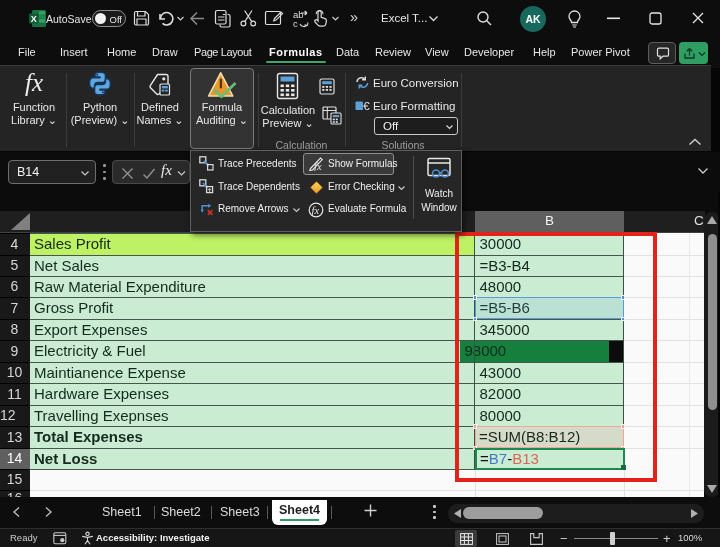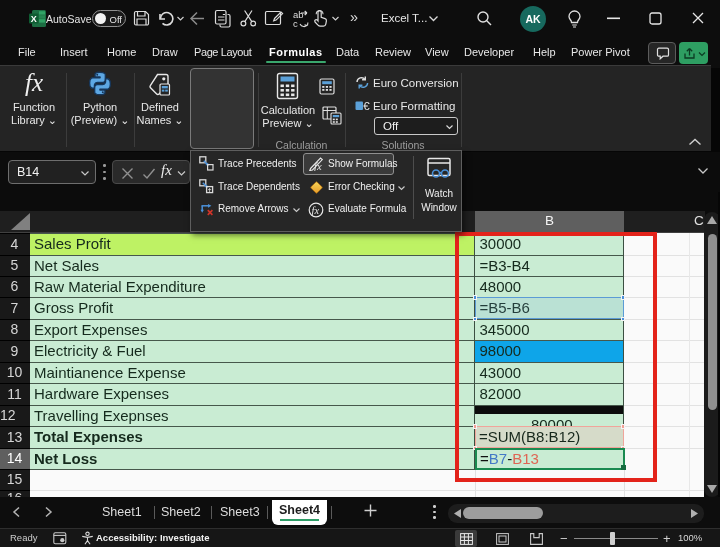--- a/index.html
+++ b/index.html
@@ -188,20 +188,29 @@
         <rect x="13" y="12" width="9.5" height="11" rx="1" fill="#242424" stroke="#e8e8e8" stroke-width="1.2"></rect>
         <rect x="14.8" y="14" width="6" height="2.4" fill="#5ba0d8"></rect>
         <rect x="14.8" y="17.6" width="2.6" height="2" fill="#5ba0d8"></rect>
         <rect x="18.2" y="17.6" width="2.6" height="2" fill="#5ba0d8"></rect>
       </svg>
       <div style="position:absolute;left:0;width:66px;top:33px;">Defined</div>
       <div style="position:absolute;left:0;width:66px;top:46px;">Names ⌄</div>
     </div>
 
     <div class="abs" style="left:190px;top:0px;width:64px;height:81px;background:#333333;border:1px solid #7a7a7a;border-radius:4px;"></div>
+    <div class="rbig" style="left:190px;width:64px;">
+      <svg style="position:absolute;left:16px;top:3px" width="31" height="28" viewBox="0 0 31 28">
+        <path d="M14.7 1.8 L26.8 25 H2.6 z" fill="#e8962e" stroke="#f2dfae" stroke-width="1.6" stroke-linejoin="round"></path>
+        <rect x="13.8" y="7.5" width="2.1" height="10" rx="1" fill="#4f2d04"></rect>
+        <path d="M7.8 18.8 l7.6 6.8 L29.5 12" fill="none" stroke="#6cbf70" stroke-width="2.7"></path>
+      </svg>
+      <div style="position:absolute;left:0;width:64px;top:33px;">Formula</div>
+      <div style="position:absolute;left:0;width:64px;top:46px;">Auditing ⌄</div>
+    </div>
 
     <div class="rbig" style="left:259px;width:58px;">
       <svg style="position:absolute;left:17px;top:4px" width="23" height="28" viewBox="0 0 23 28" fill="none">
         <rect x="1.5" y="1.5" width="20" height="25" rx="2" stroke="#e8e8e8" stroke-width="1.4"></rect>
         <rect x="4.5" y="4.5" width="14" height="5" fill="#5ba0d8"></rect>
         <g fill="#e8e8e8">
           <rect x="4.5" y="12.5" width="3.4" height="2.6"></rect>
             <rect x="9.8" y="12.5" width="3.4" height="2.6"></rect>
             <rect x="15.1" y="12.5" width="3.4" height="2.6"></rect>
           <rect x="4.5" y="17" width="3.4" height="2.6"></rect>
@@ -316,33 +325,33 @@
     <div class="abs" style="left:0;top:105px;width:30px;height:22px;background:#191919;color:#d6d6d6;font-size:14px;text-align:center;padding-right:1px;line-height:22px;">7</div>
     <div class="cell" style="left:30px;top:105px;width:445px;height:22px;background:#c9ecd3;color:#152a1d;font-size:15px;font-weight:normal;line-height:22px;padding-left:4px;">Gross Profit</div>
     <div class="cell" style="left:475px;top:105px;width:149px;height:22px;background:#c9ecd3;color:#152a1d;font-size:15px;line-height:22px;padding-left:4.5px;">=B5-B6</div>
     <div class="cell" style="left:624px;top:105px;width:80px;height:22px;background:#fafafa;"></div>
     <div class="abs" style="left:0;top:127px;width:30px;height:21px;background:#191919;color:#d6d6d6;font-size:14px;text-align:center;padding-right:1px;line-height:21px;">8</div>
     <div class="cell" style="left:30px;top:127px;width:445px;height:21px;background:#c9ecd3;color:#152a1d;font-size:15px;font-weight:normal;line-height:21px;padding-left:4px;">Export Expenses</div>
     <div class="cell" style="left:475px;top:127px;width:149px;height:21px;background:#c9ecd3;color:#152a1d;font-size:15px;line-height:21px;padding-left:4.5px;">345000</div>
     <div class="cell" style="left:624px;top:127px;width:80px;height:21px;background:#fafafa;"></div>
     <div class="abs" style="left:0;top:148px;width:30px;height:22px;background:#191919;color:#d6d6d6;font-size:14px;text-align:center;padding-right:1px;line-height:22px;">9</div>
     <div class="cell" style="left:30px;top:148px;width:475px;height:22px;background:#c9ecd3;color:#152a1d;font-size:15px;font-weight:normal;line-height:22px;padding-left:4px;">Electricity &amp; Fuel</div>
-    <div class="cell" style="left:475px;top:148px;width:149px;height:22px;background:#0ea5e9;color:#152a1d;font-size:15px;line-height:22px;padding-left:4.5px;">98000</div>
+    <div class="cell" style="left:460px;top:148px;width:149px;height:22px;background:#15803d;color:#152a1d;font-size:15px;line-height:22px;padding-left:4.5px;">98000</div>
     <div class="cell" style="left:624px;top:148px;width:80px;height:22px;background:#fafafa;"></div>
     <div class="abs" style="left:0;top:170px;width:30px;height:21px;background:#191919;color:#d6d6d6;font-size:14px;text-align:center;padding-right:1px;line-height:21px;">10</div>
     <div class="cell" style="left:30px;top:170px;width:445px;height:21px;background:#c9ecd3;color:#152a1d;font-size:15px;font-weight:normal;line-height:21px;padding-left:4px;">Maintianence Expense</div>
     <div class="cell" style="left:475px;top:170px;width:149px;height:21px;background:#c9ecd3;color:#152a1d;font-size:15px;line-height:21px;padding-left:4.5px;">43000</div>
     <div class="cell" style="left:624px;top:170px;width:80px;height:21px;background:#fafafa;"></div>
     <div class="abs" style="left:0;top:191px;width:30px;height:22px;background:#191919;color:#d6d6d6;font-size:14px;text-align:center;padding-right:1px;line-height:22px;">11</div>
     <div class="cell" style="left:30px;top:191px;width:445px;height:22px;background:#c9ecd3;color:#152a1d;font-size:15px;font-weight:normal;line-height:22px;padding-left:4px;">Hardware Expenses</div>
     <div class="cell" style="left:475px;top:191px;width:149px;height:22px;background:#c9ecd3;color:#152a1d;font-size:15px;line-height:22px;padding-left:4.5px;">82000</div>
     <div class="cell" style="left:624px;top:191px;width:80px;height:22px;background:#fafafa;"></div>
     <div class="abs" style="left:0;top:213px;width:30px;height:21px;background:#191919;color:#d6d6d6;font-size:14px;text-align:center;padding-right:17px;line-height:21px;">12</div>
     <div class="cell" style="left:30px;top:213px;width:445px;height:21px;background:#c9ecd3;color:#152a1d;font-size:15px;font-weight:normal;line-height:21px;padding-left:4px;">Travelling Exepnses</div>
-    <div class="cell" style="left:475px;top:222px;width:149px;height:21px;background:#c9ecd3;color:#152a1d;font-size:15px;line-height:21px;padding-left:4.5px;text-align:center;">80000</div>
+    <div class="cell" style="left:475px;top:213px;width:149px;height:21px;background:#c9ecd3;color:#152a1d;font-size:15px;line-height:21px;padding-left:4.5px;">80000</div>
     <div class="cell" style="left:624px;top:213px;width:80px;height:21px;background:#fafafa;"></div>
     <div class="abs" style="left:0;top:234px;width:30px;height:22px;background:#191919;color:#d6d6d6;font-size:14px;text-align:center;padding-right:1px;line-height:22px;">13</div>
     <div class="cell" style="left:30px;top:234px;width:445px;height:22px;background:#c9ecd3;color:#152a1d;font-size:15px;font-weight:bold;line-height:22px;padding-left:4px;">Total Expenses</div>
     <div class="cell" style="left:475px;top:234px;width:149px;height:22px;background:#c9ecd3;color:#152a1d;font-size:15px;line-height:22px;padding-left:4.5px;">=SUM(B8:B12)</div>
     <div class="cell" style="left:624px;top:234px;width:80px;height:22px;background:#fafafa;"></div>
     <div class="abs" style="left:0;top:256px;width:30px;height:21px;background:#5f5f5f;color:#ffffff;font-size:14px;text-align:center;padding-right:1px;line-height:21px;">14</div>
     <div class="cell" style="left:30px;top:256px;width:445px;height:21px;background:#c9ecd3;color:#152a1d;font-size:15px;font-weight:bold;line-height:21px;padding-left:4px;">Net Loss</div>
     <div class="cell" style="left:475px;top:256px;width:149px;height:21px;background:#c9ecd3;color:#152a1d;font-size:15px;line-height:21px;padding-left:4.5px;"></div>
     <div class="cell" style="left:624px;top:256px;width:80px;height:21px;background:#fafafa;"></div>
     <div class="abs" style="left:0;top:277px;width:30px;height:21px;background:#191919;color:#d6d6d6;font-size:14px;text-align:center;padding-right:1px;line-height:21px;overflow:hidden;">15</div>

